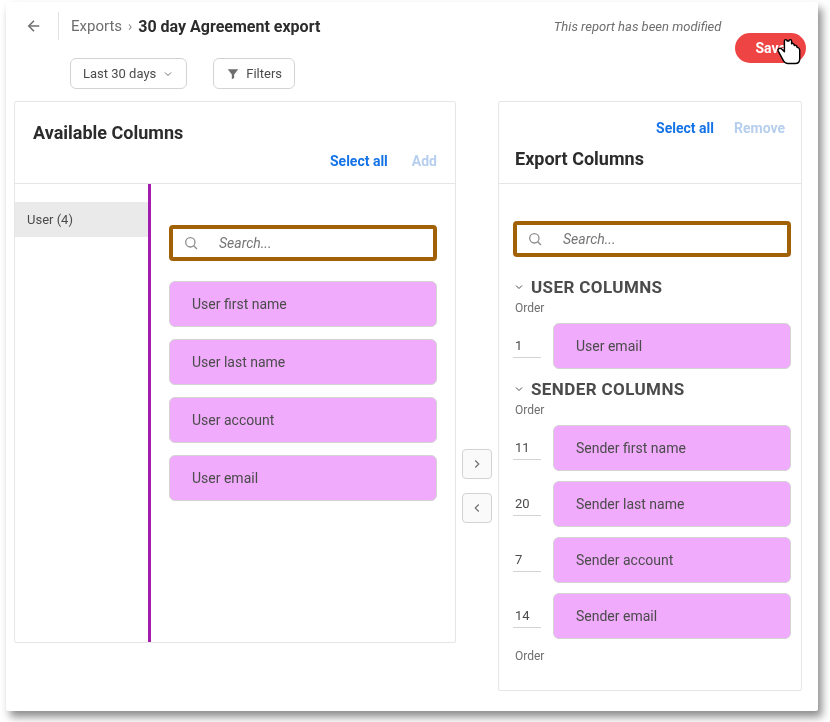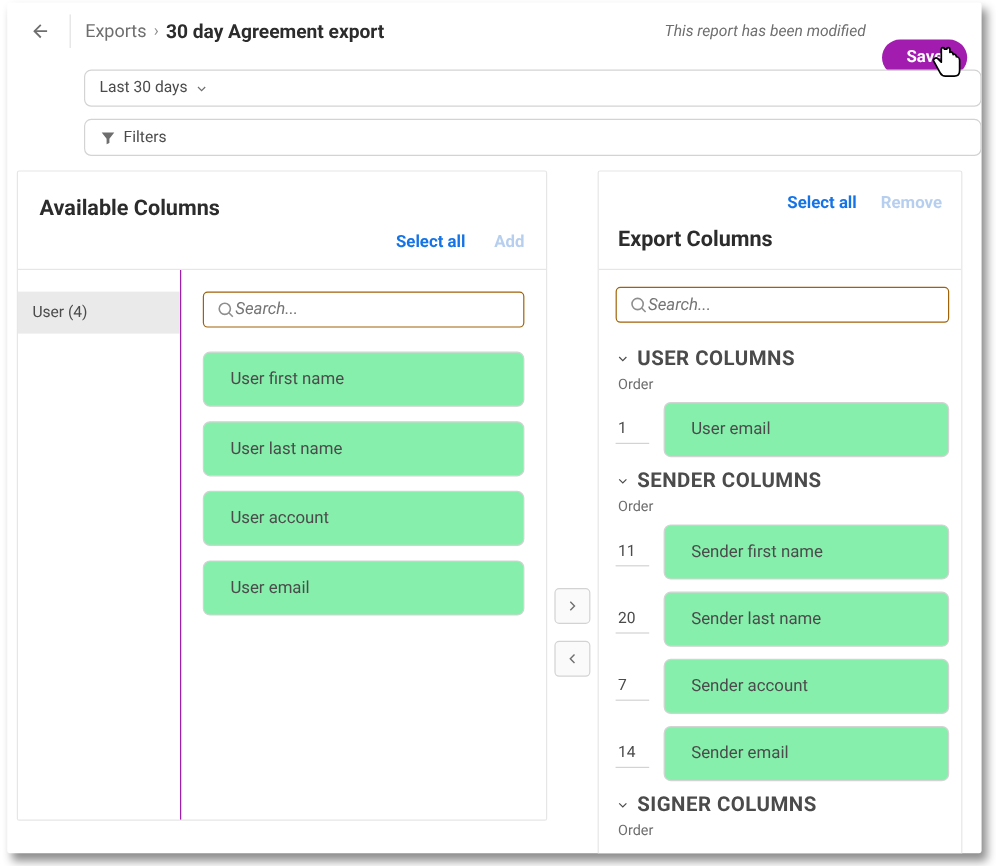--- a/index.html
+++ b/index.html
@@ -7,49 +7,49 @@
     .frame { position: absolute; left: 6px; top: 2px; width: 812px; height: 709px; background: #fff; box-shadow: 4px 6px 8px rgba(0,0,0,0.45); border-radius: 2px; overflow: hidden; }
 
     .topbar { height: 48px; display: flex; align-items: center; padding: 0 12px; }
     .back-btn { width: 32px; height: 32px; display: flex; align-items: center; justify-content: center; cursor: pointer; color: #6e6e6e; }
     .vdiv { width: 1px; height: 28px; background: #e1e1e1; margin: 0 12px 0 8px; }
     .crumb-root { color: #6e6e6e; font-size: 15px; font-weight: 400; }
     .crumb-sep { color: #8e8e8e; margin: 0 6px; font-size: 14px; }
     .crumb-title { color: #2c2c2c; font-size: 16px; font-weight: 700; }
     .top-spacer { flex: 1; }
     .mod-note { color: #6e6e6e; font-style: italic; font-size: 13px; margin-right: 14px; }
-    .save-btn { background: #a21caf; color: #fff; border: none; border-radius: 16px; padding: 7px 20px; font-size: 14px; font-weight: 700; cursor: pointer; margin-top: 44px; }
+    .save-btn { background: #ef4444; color: #fff; border: none; border-radius: 16px; padding: 7px 20px; font-size: 14px; font-weight: 700; cursor: pointer; margin-top: 44px; }
     .cursor-hand { position: absolute; right: 12px; top: 30px; width: 36px; height: 36px; pointer-events:none; }
 
-    .toolbar { display: flex; gap: 10px; padding: 8px 0 12px 64px; flex-direction: column; }
+    .toolbar { display: flex; gap: 26px; padding: 8px 0 12px 64px; }
     .pillbtn { display: inline-flex; align-items: center; gap: 6px; border: 1px solid #d3d3d3; border-radius: 6px; padding: 7px 12px; font-size: 13px; color: #4b4b4b; cursor: pointer; background: #fff; }
     .pillbtn svg { color: #6e6e6e; }
 
     .panels { display: flex; gap: 46px; padding: 0 8px; }
 
     .panel { border: 1px solid #e6e6e6; border-radius: 2px; background: #fff; }
 
     .panel-left { width: 442px; height: 542px; display: flex; flex-direction: column; }
     .panel-left-head { padding: 20px 18px 14px 18px; border-bottom: 1px solid #e6e6e6; }
     .panel-title { font-size: 18px; font-weight: 700; color: #2c2c2c; }
     .panel-head-actions { display: flex; justify-content: flex-end; gap: 24px; margin-top: 10px; }
     .link-primary { color: #1473e6; font-size: 14px; font-weight: 700; cursor: pointer; }
     .link-disabled { color: #b7cfee; font-size: 14px; font-weight: 700; cursor: default; }
 
     .left-body { display: flex; flex: 1; min-height: 0; }
-    .left-cats { width: 136px; border-right: 1px solid #a21caf; padding-top: 18px; }
+    .left-cats { width: 136px; border-right: 3px solid #a21caf; padding-top: 18px; }
     .cat-item { padding: 10px 12px; font-size: 13px; color: #4b4b4b; cursor: pointer; }
     .cat-item.sel { background: #eaeaea; }
 
     .left-cols { flex: 1; padding: 18px 18px 10px 18px; overflow: auto; }
-    .search-wrap { display: flex; align-items: center; border: 1px solid #a16207; border-radius: 4px; padding: 6px 10px; gap: 0; margin-bottom: 20px; }
+    .search-wrap { display: flex; align-items: center; border: 4px solid #a16207; border-radius: 4px; padding: 6px 10px; gap: 20px; margin-bottom: 20px; margin-top: 23px; }
     .search-wrap svg { color: #8e8e8e; flex: none; }
     .search-wrap input { border: none; outline: none; font-size: 14px; font-style: italic; color: #8e8e8e; width: 100%; background: transparent; }
 
-    .col-chip { border: 1px solid #d3d3d3; border-radius: 6px; padding: 14px 22px; font-size: 14px; color: #4b4b4b; margin-bottom: 12px; cursor: grab; background: #86efac; }
+    .col-chip { border: 1px solid #d3d3d3; border-radius: 6px; padding: 14px 22px; font-size: 14px; color: #4b4b4b; margin-bottom: 12px; cursor: grab; background: #f0abfc; }
 
     .arrow-col { display: flex; flex-direction: column; gap: 14px; justify-content: center; margin-top: 180px; margin-left:-40px; margin-right:-40px; z-index:5; position:relative; }
     .arrow-btn { width: 30px; height: 30px; border: 1px solid #d3d3d3; border-radius: 4px; background: #fafafa; display: flex; align-items: center; justify-content: center; color: #6e6e6e; cursor: pointer; }
 
     .panel-right { width: 304px; height: 590px; display: flex; flex-direction: column; }
     .panel-right-head { padding: 18px 16px 14px 16px; border-bottom: 1px solid #e6e6e6; }
     .right-head-actions { display: flex; justify-content: flex-end; gap: 20px; margin-bottom: 12px; }
     .right-body { flex: 1; overflow-y: scroll; padding: 14px 10px 10px 14px; }
     .right-body::-webkit-scrollbar { width: 12px; }
     .right-body::-webkit-scrollbar-thumb { background: #c1c1c1; border-radius: 2px; }
@@ -188,23 +188,17 @@
         </div>
         <div class="row">
           <div class="ord-num">7</div>
           <div class="col-chip">Sender account</div>
         </div>
         <div class="row">
           <div class="ord-num">14</div>
           <div class="col-chip">Sender email</div>
         </div>
 
-        <div class="grp-head">
-          <svg width="12" height="12" viewBox="0 0 24 24" fill="none" stroke="currentColor" stroke-width="2">
-              <path d="M6 9l6 6 6-6"></path>
-            </svg>
-          <span>SIGNER COLUMNS</span>
-        </div>
         <div class="grp-order">Order</div>
       </div>
     </div>
   </div>
 </div>
 
 </body></html>

